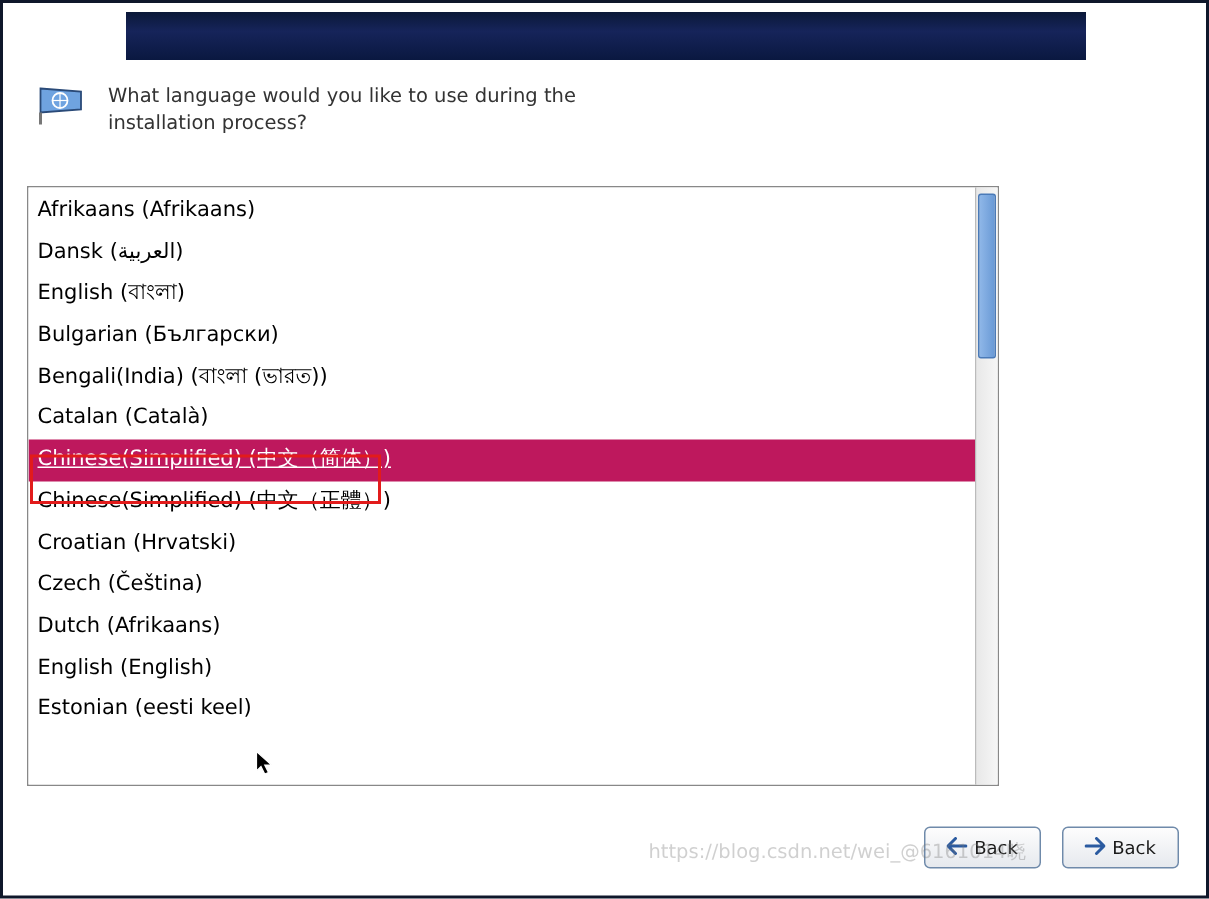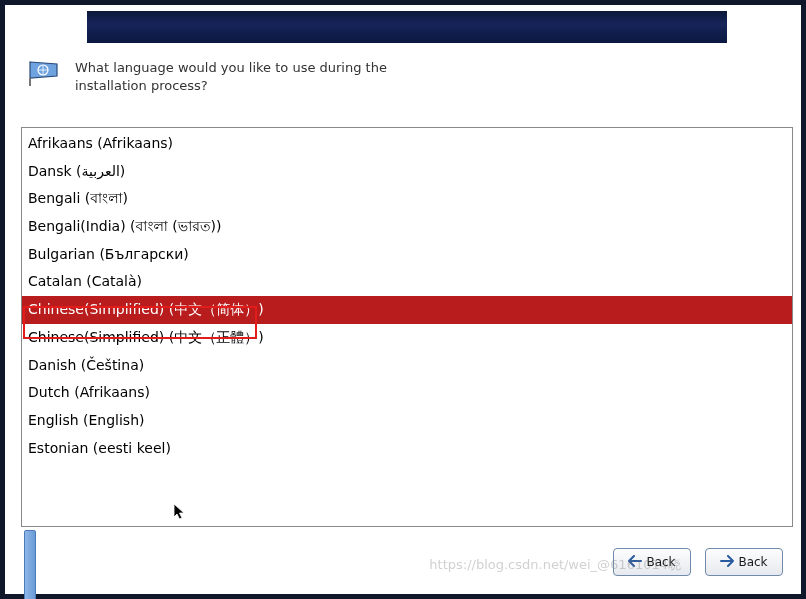--- a/index.html
+++ b/index.html
@@ -6,21 +6,21 @@
     body {
       font-family: "DejaVu Sans", "Liberation Sans", Arial, sans-serif;
       font-size: 13px;
       background: #fff;
       width: 806px;
       height: 599px;
       overflow: hidden;
       position: relative;
     }
     .outer {
-      border: 5px solid #0f172a;
+      border: 2px solid #0f172a;
       width: 806px;
       height: 599px;
       position: relative;
       background: #fff;
     }
     .header-bar {
       position: absolute;
       top: 6px;
       left: 82px;
       width: 640px;
@@ -42,46 +42,46 @@
     }
     .prompt-text {
       color: #333;
       line-height: 1.4;
       max-width: 340px;
     }
     .list-wrap {
       position: absolute;
       top: 122px;
       left: 16px;
-      width: 772px;
+      width: 648px;
       height: 400px;
       display: flex;
       border: 1px solid #888;
-      flex-direction: column;
     }
     .list-box {
       flex: 1;
       background: #fff;
       overflow: hidden;
       position: relative;
     }
     .list-inner {
       padding: 2px 0;
     }
     .lang-item {
       padding: 3px 6px;
       font-size: 14px;
       color: #000;
       cursor: pointer;
       white-space: nowrap;
       line-height: 1.55;
     }
     .lang-item.selected {
-      background: #b91c1c;
+      background: #be185d;
       color: #fff;
+      text-decoration: underline;
     }
     .highlight-box {
       position: absolute;
       border: 2px solid #e21b1b;
       pointer-events: none;
       top: 178px;
       left: 1px;
       width: 234px;
       height: 33px;
       z-index: 5;
@@ -164,27 +164,28 @@
       </svg>
     </span>
     <div class="prompt-text">What language would you like to use during the installation process?</div>
   </div>
 
   <div class="list-wrap">
     <div class="list-box">
       <div class="list-inner" id="lang-list">
           <div class="lang-item">Afrikaans (Afrikaans)</div>
           <div class="lang-item">Dansk (العربية)</div>
-          <div class="lang-item">Bengali (বাংলা)</div>
+          <div class="lang-item">English (বাংলা)</div>
+          <div class="lang-item">Bulgarian (Български)</div>
           <div class="lang-item">Bengali(India) (বাংলা (ভারত))</div>
-          <div class="lang-item">Bulgarian (Български)</div>
           <div class="lang-item">Catalan (Català)</div>
           <div class="lang-item selected">Chinese(Simplified) (中文（简体）)</div>
           <div class="lang-item">Chinese(Simplified) (中文（正體）)</div>
-          <div class="lang-item">Danish (Čeština)</div>
+          <div class="lang-item">Croatian (Hrvatski)</div>
+          <div class="lang-item">Czech (Čeština)</div>
           <div class="lang-item">Dutch (Afrikaans)</div>
           <div class="lang-item">English (English)</div>
           <div class="lang-item">Estonian (eesti keel)</div>
         </div>
       <div class="highlight-box"></div>
     </div>
     <div class="scrollbar">
       <div class="scroll-track"></div>
       <div class="scroll-thumb"></div>
     </div>

